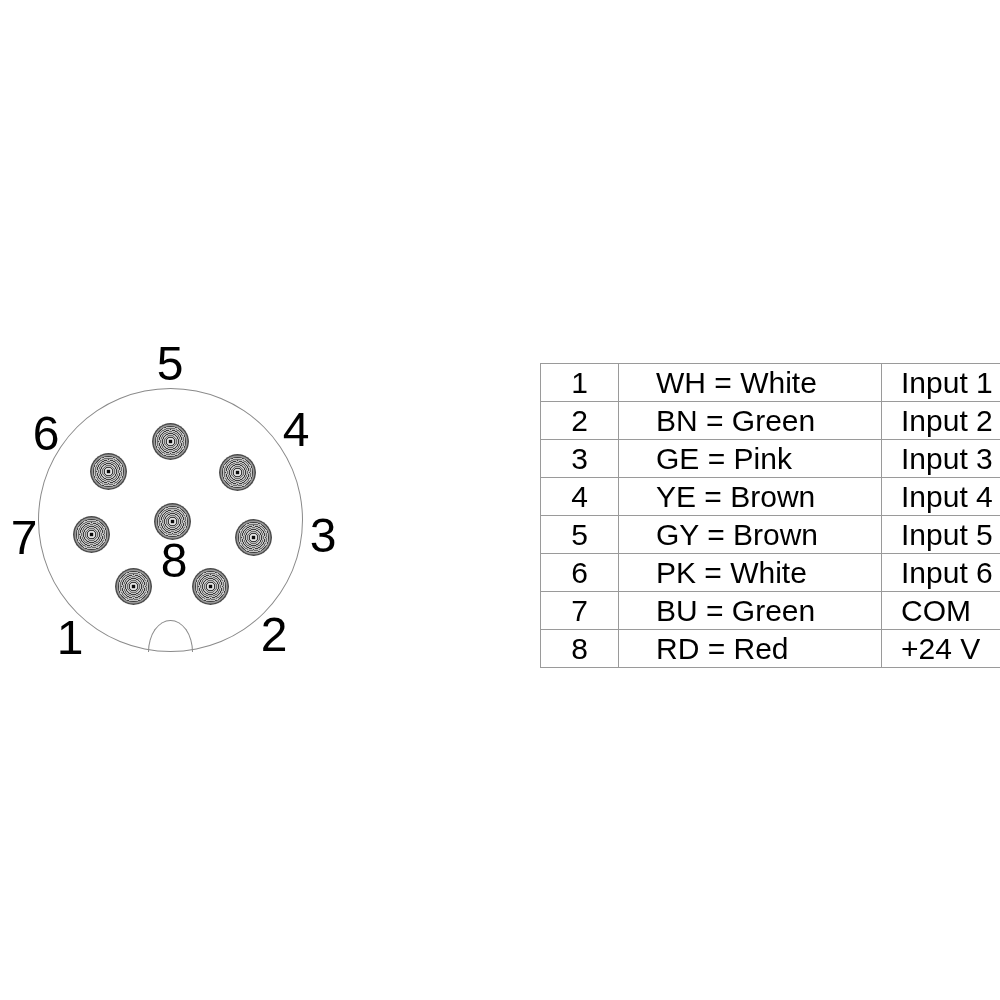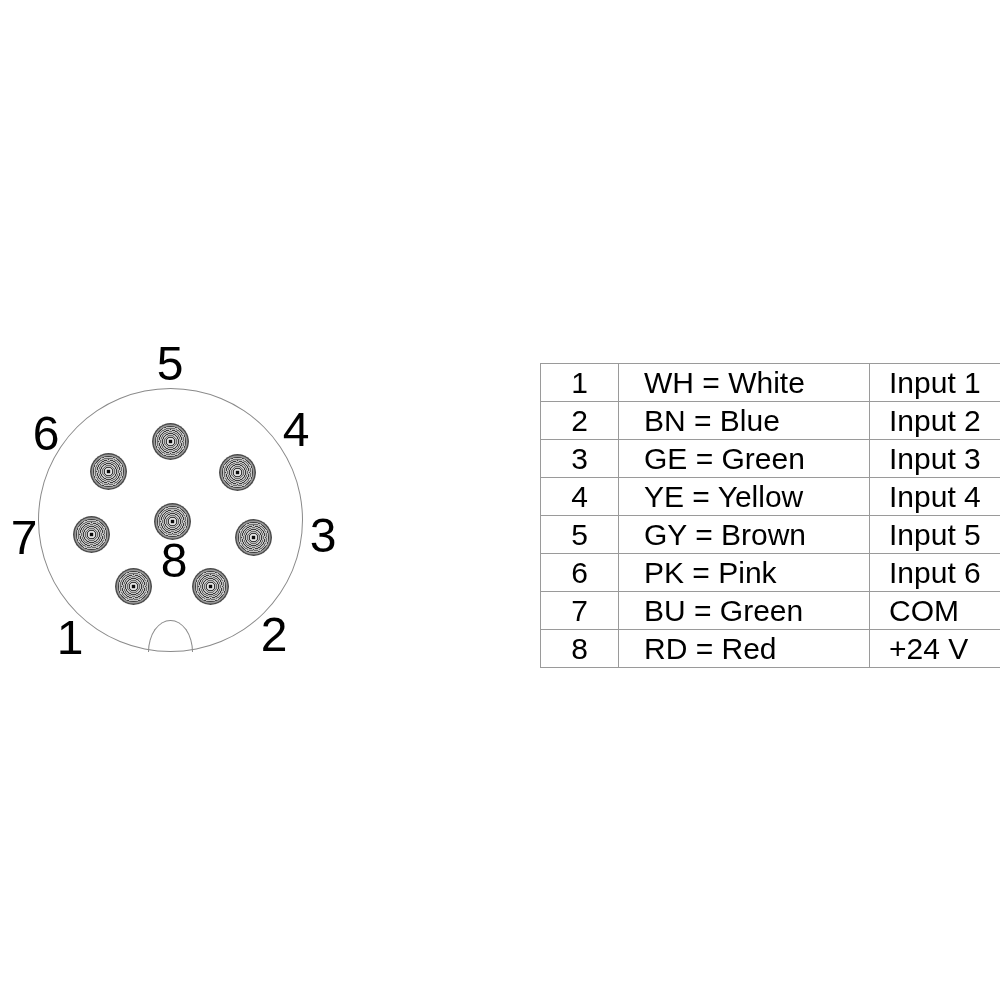--- a/index.html
+++ b/index.html
@@ -72,21 +72,21 @@
     color: #000000;
   }
   .pinout-table td {
     border: 1px solid #9a9a9a;
     height: 37px;
     padding: 0;
     overflow: hidden;
     white-space: nowrap;
   }
   .pinout-table td.col-pin    { width: 77px;  text-align: center; }
-  .pinout-table td.col-wire   { width: 225px; text-align: left; padding-left: 25px; }
+  .pinout-table td.col-wire   { width: 225px; text-align: left; padding-left: 37px; }
   .pinout-table td.col-signal { width: 146px; text-align: left; padding-left: 19px; }
 </style>
 </head>
 <body>
 
 <div id="canvas">
 
   <div class="connector-face"></div>
   <div class="keying-notch"></div>
 
@@ -110,41 +110,41 @@
 
   <table class="pinout-table">
     <tbody>
       <tr>
         <td class="col-pin">1</td>
         <td class="col-wire">WH = White</td>
         <td class="col-signal">Input 1</td>
       </tr>
       <tr>
         <td class="col-pin">2</td>
-        <td class="col-wire">BN = Blue</td>
+        <td class="col-wire">BN = Green</td>
         <td class="col-signal">Input 2</td>
       </tr>
       <tr>
         <td class="col-pin">3</td>
-        <td class="col-wire">GE = Green</td>
+        <td class="col-wire">GE = Pink</td>
         <td class="col-signal">Input 3</td>
       </tr>
       <tr>
         <td class="col-pin">4</td>
-        <td class="col-wire">YE = Yellow</td>
+        <td class="col-wire">YE = Brown</td>
         <td class="col-signal">Input 4</td>
       </tr>
       <tr>
         <td class="col-pin">5</td>
         <td class="col-wire">GY = Brown</td>
         <td class="col-signal">Input 5</td>
       </tr>
       <tr>
         <td class="col-pin">6</td>
-        <td class="col-wire">PK = Pink</td>
+        <td class="col-wire">PK = White</td>
         <td class="col-signal">Input 6</td>
       </tr>
       <tr>
         <td class="col-pin">7</td>
         <td class="col-wire">BU = Green</td>
         <td class="col-signal">COM</td>
       </tr>
       <tr>
         <td class="col-pin">8</td>
         <td class="col-wire">RD = Red</td>

